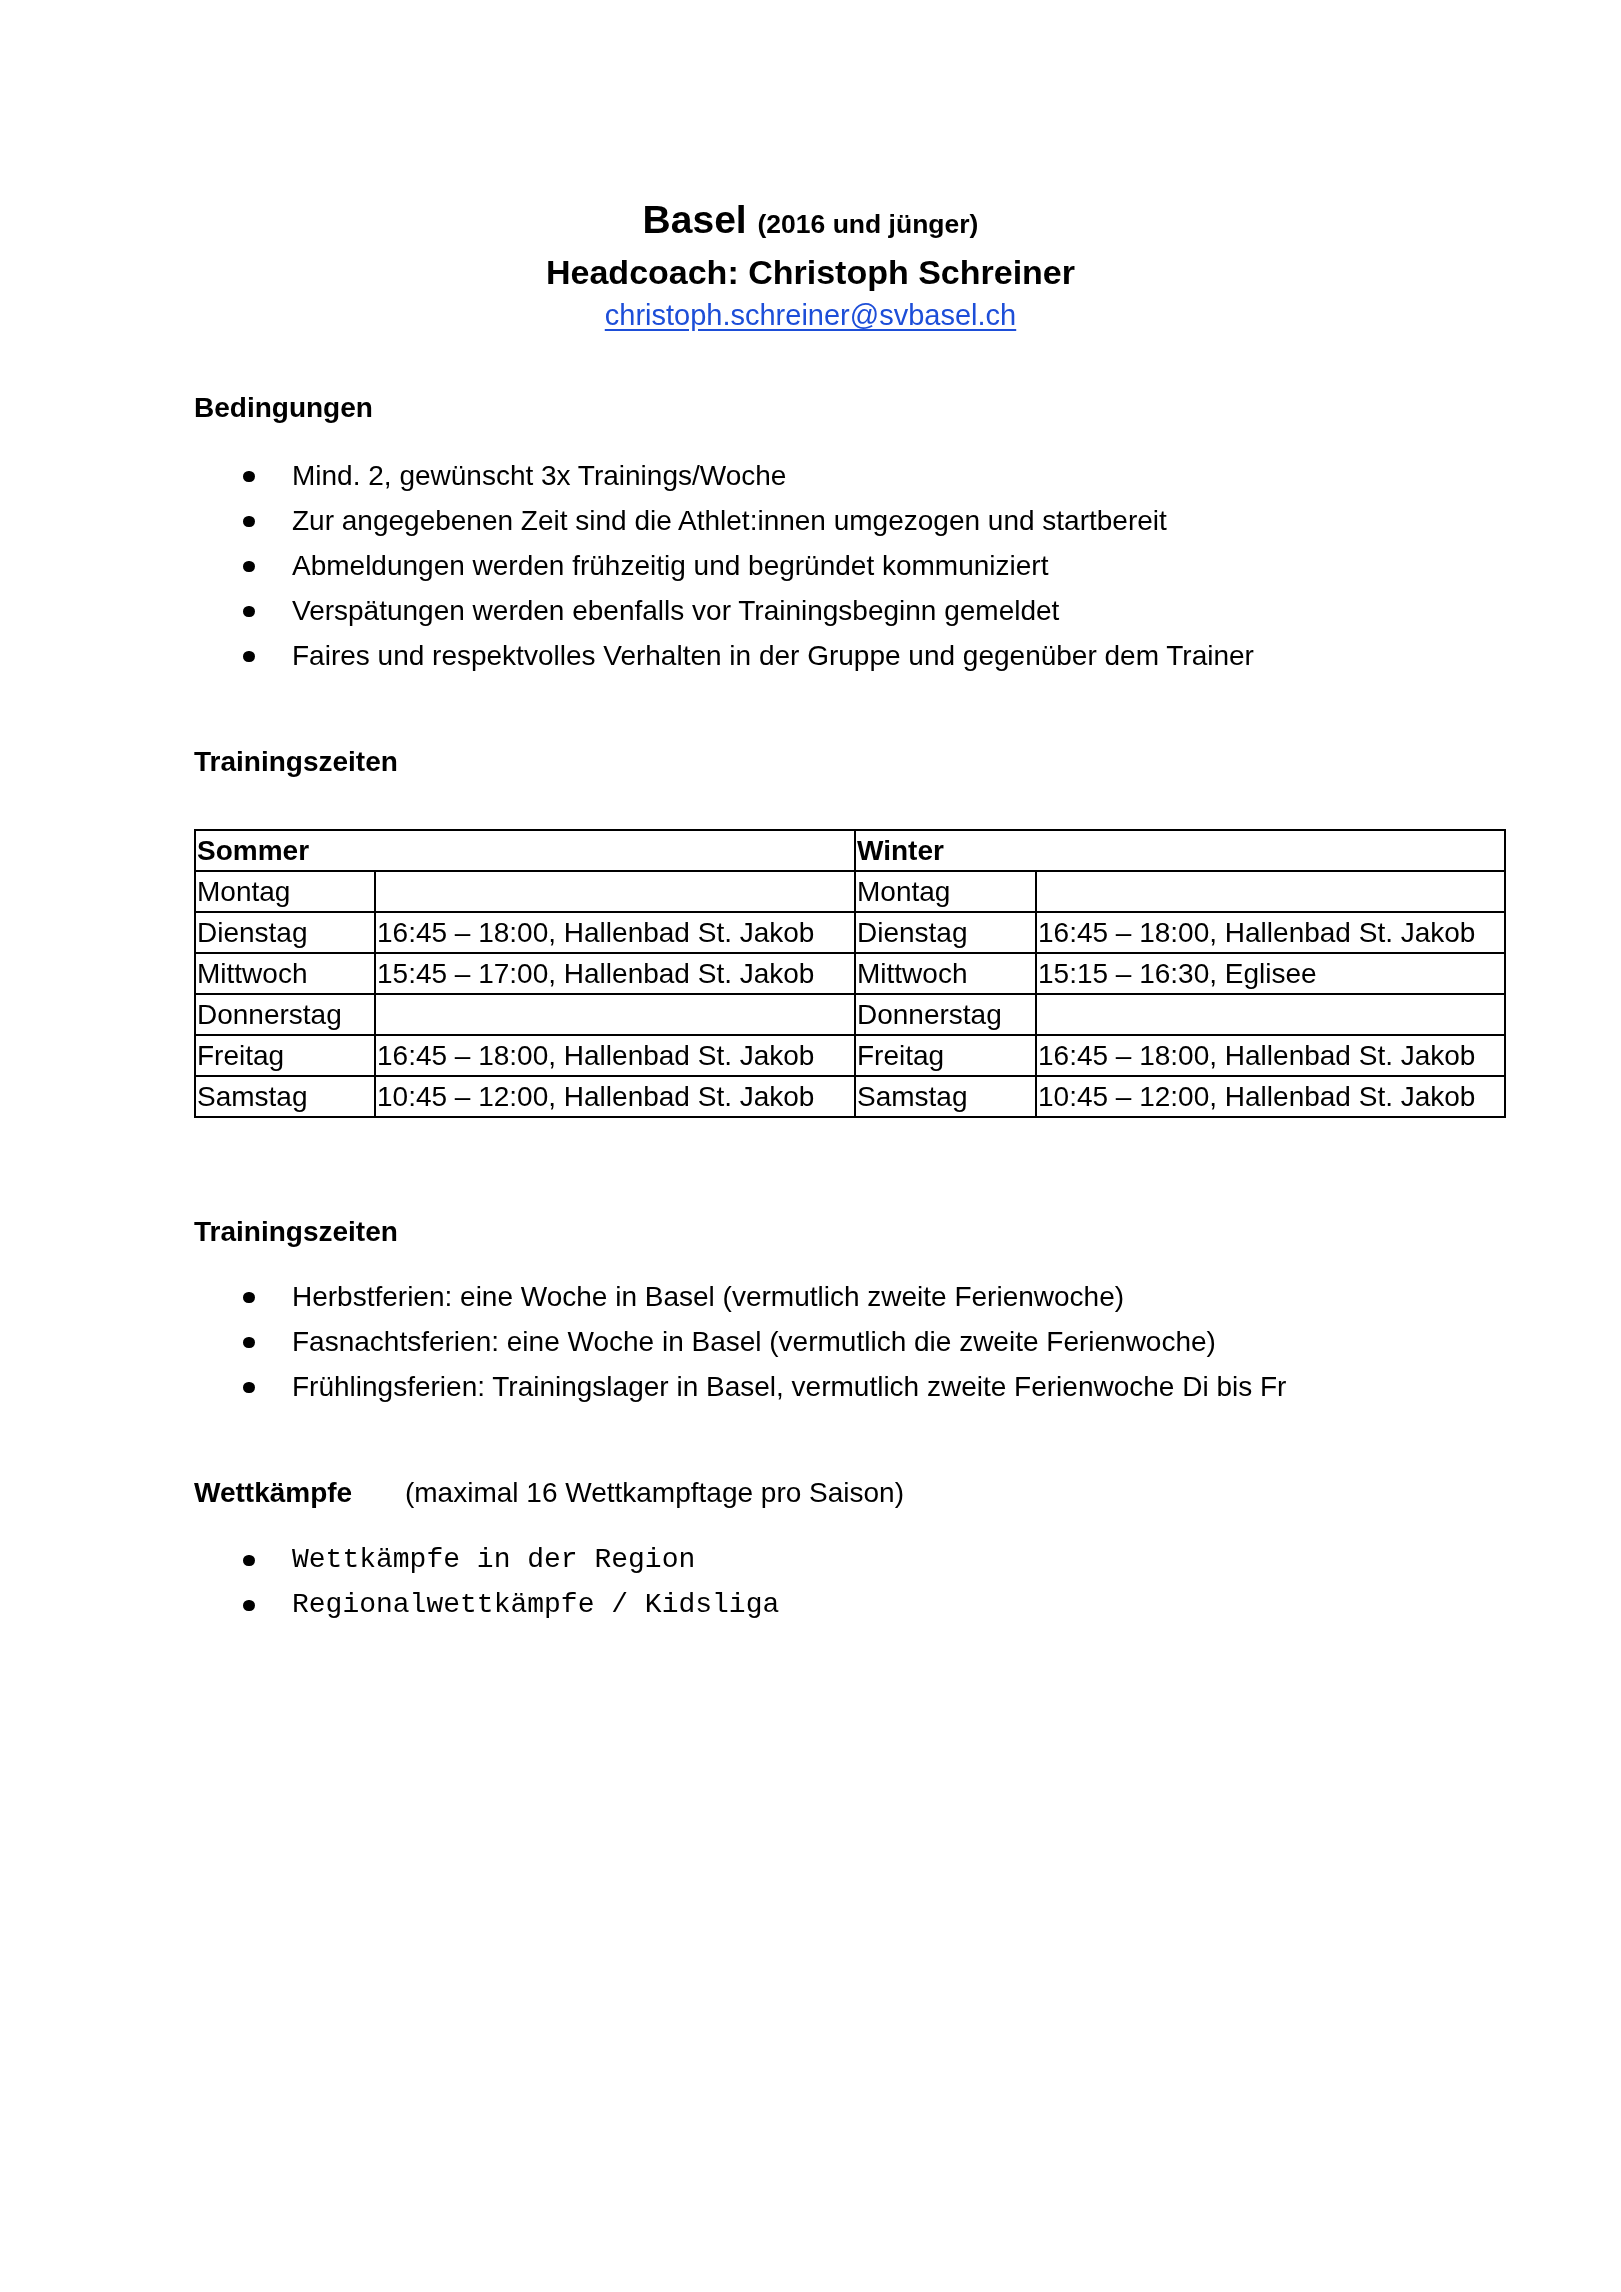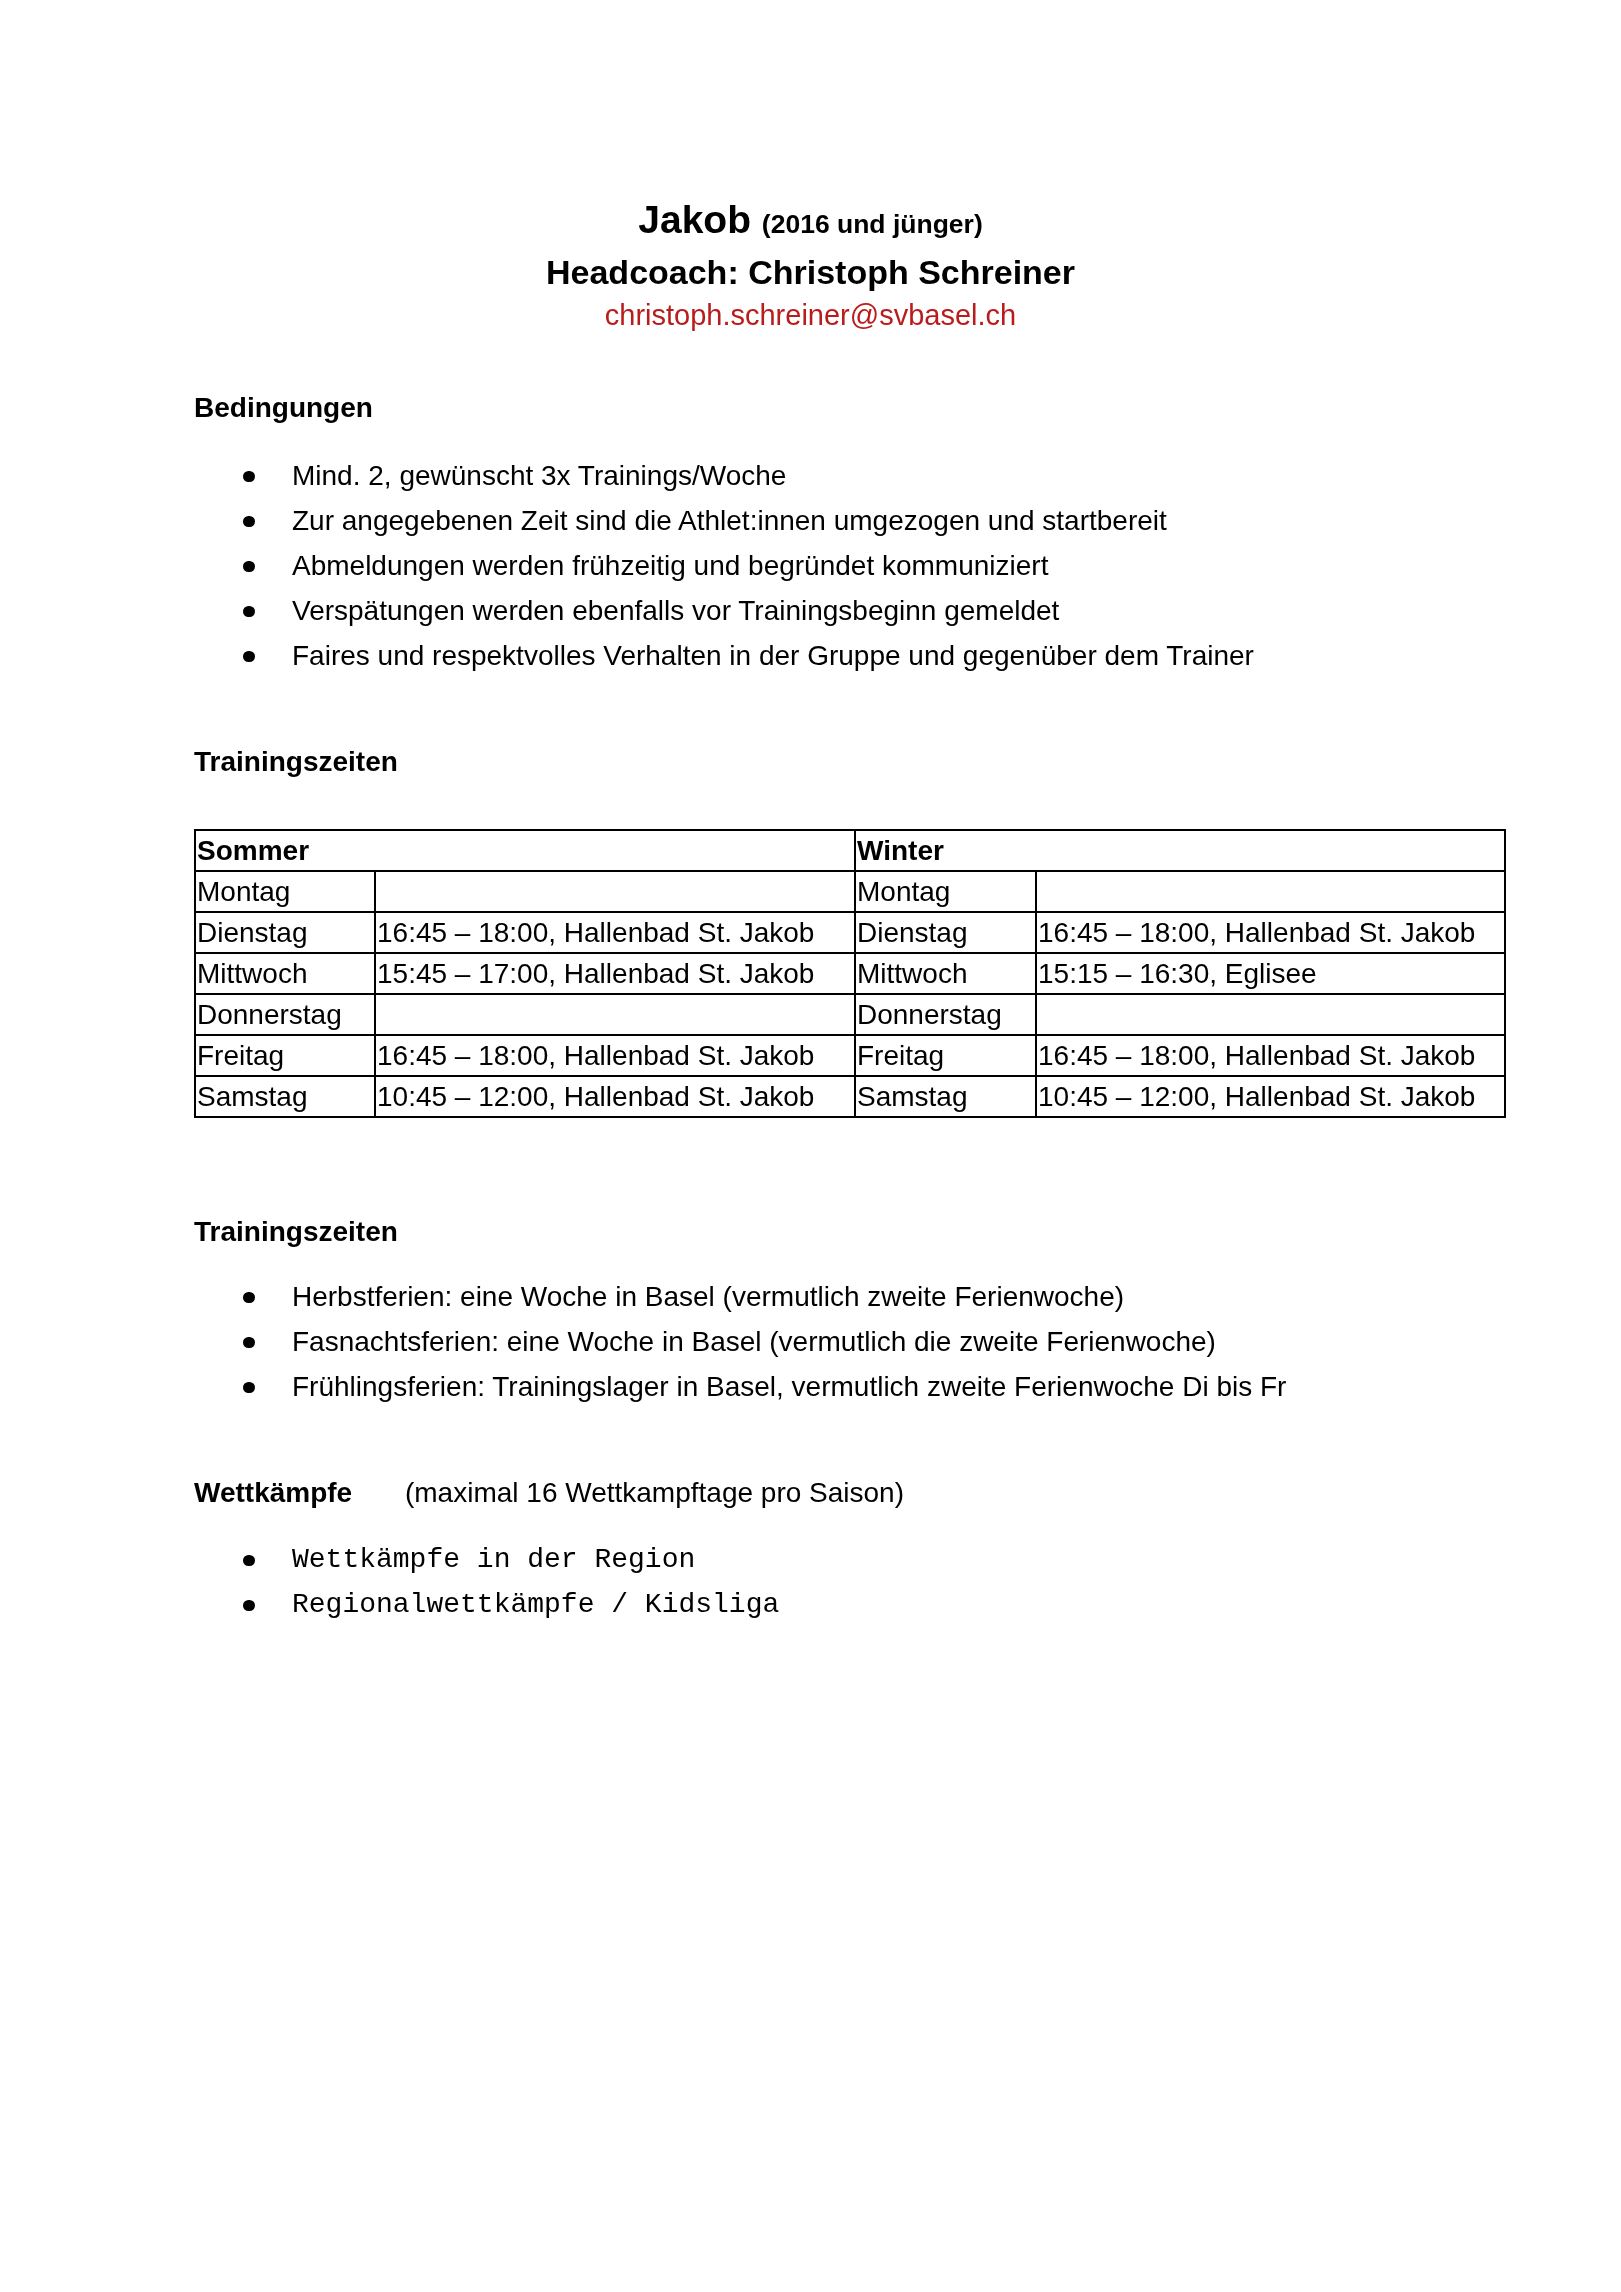--- a/index.html
+++ b/index.html
@@ -4,39 +4,39 @@
 <style>
   html, body { margin: 0; padding: 0; background: #ffffff; }
   body { width: 1621px; height: 2293px; position: relative; overflow: hidden;
          font-family: "Liberation Sans", "DejaVu Sans", sans-serif; color: #000; }
   .abs { position: absolute; white-space: nowrap; }
   .center { left: 0; width: 1621px; text-align: center; }
   .title { top: 196px; font-size: 39px; font-weight: bold; line-height: 47px; }
   .title .sub { font-size: 26.5px; font-weight: bold; }
   .coach { top: 253px; font-size: 34px; font-weight: bold; line-height: 39px; }
   .email-wrap { top: 298px; font-size: 29px; line-height: 35px; }
-  .email { color: #b91c1c; text-underline-offset: 3.9px; cursor: pointer; }
+  .email { color: #1d4ed8; text-decoration: underline; text-underline-offset: 3.9px; cursor: pointer; }
   .heading { font-size: 28px; font-weight: bold; line-height: 33px; left: 194px; }
   .heading .note { font-weight: normal; margin-left: 45px; }
   ul.bullets { position: absolute; left: 194px; margin: 0; padding: 0; list-style: none; }
   ul.bullets li { position: relative; padding-left: 98px; font-size: 28px; line-height: 45px; height: 45px; white-space: nowrap; }
   ul.bullets li .dot { position: absolute; left: 49px; top: 17.6px; width: 11.8px; height: 11.8px; border-radius: 50%; background: #000; }
   table.schedule { position: absolute; left: 194px; top: 829px; border-collapse: collapse; }
   table.schedule td { border: 2.9px solid #000; height: 39px; padding: 0 16px 0 1px; font-size: 28px; line-height: 39px; vertical-align: middle; white-space: nowrap; }
   table.schedule td.hdr { font-weight: bold; }
   col.day { width: 180px; }
   col.time { width: 480px; }
   col.day2 { width: 181px; }
   col.time2 { width: 469px; }
 </style>
 </head>
 <body>
 
 <div class="abs center title">
-  <span>Jakob</span>
+  <span>Basel</span>
   <span class="sub">(2016 und jünger)</span>
 </div>
 <div class="abs center coach">Headcoach: Christoph Schreiner</div>
 <div class="abs center email-wrap">
   <a class="email">christoph.schreiner@svbasel.ch</a>
 </div>
 
 <div class="abs heading" style="top:391px;">Bedingungen</div>
 <ul class="bullets" style="top:453px;">
   <li><span class="dot"></span><span>Mind. 2, gewünscht 3x Trainings/Woche</span></li>

